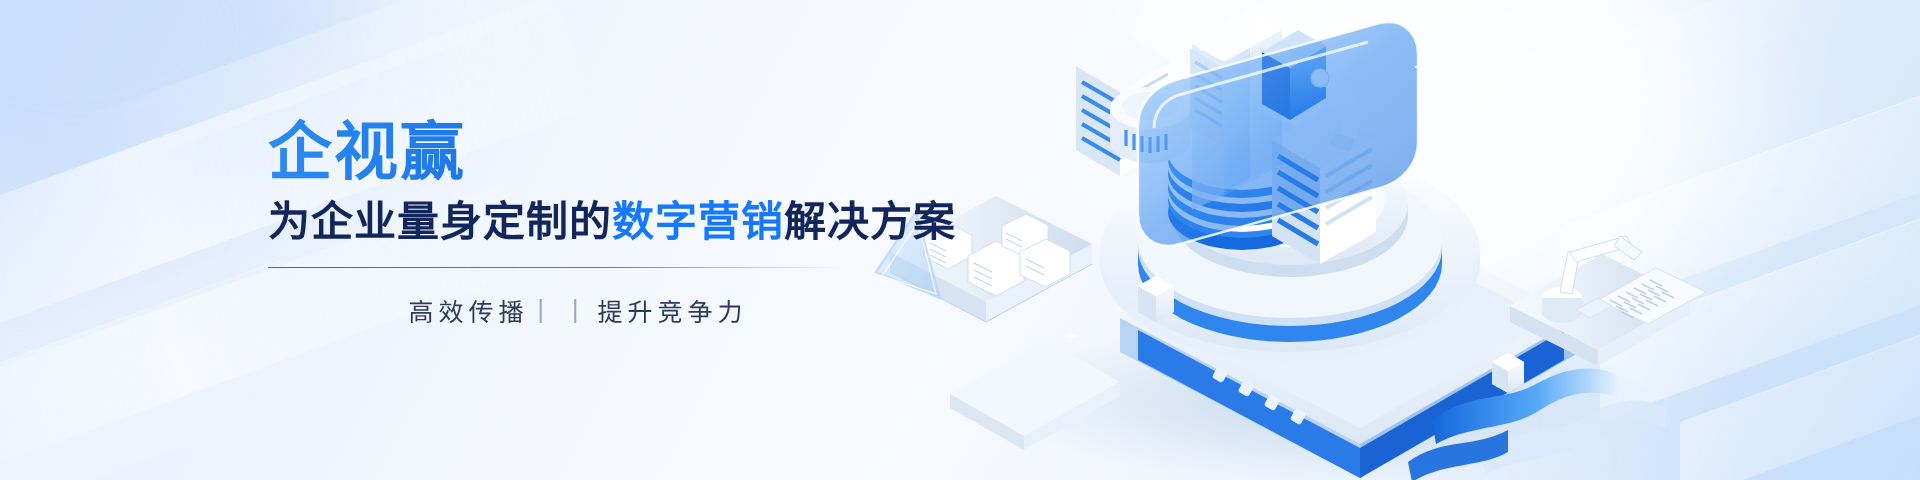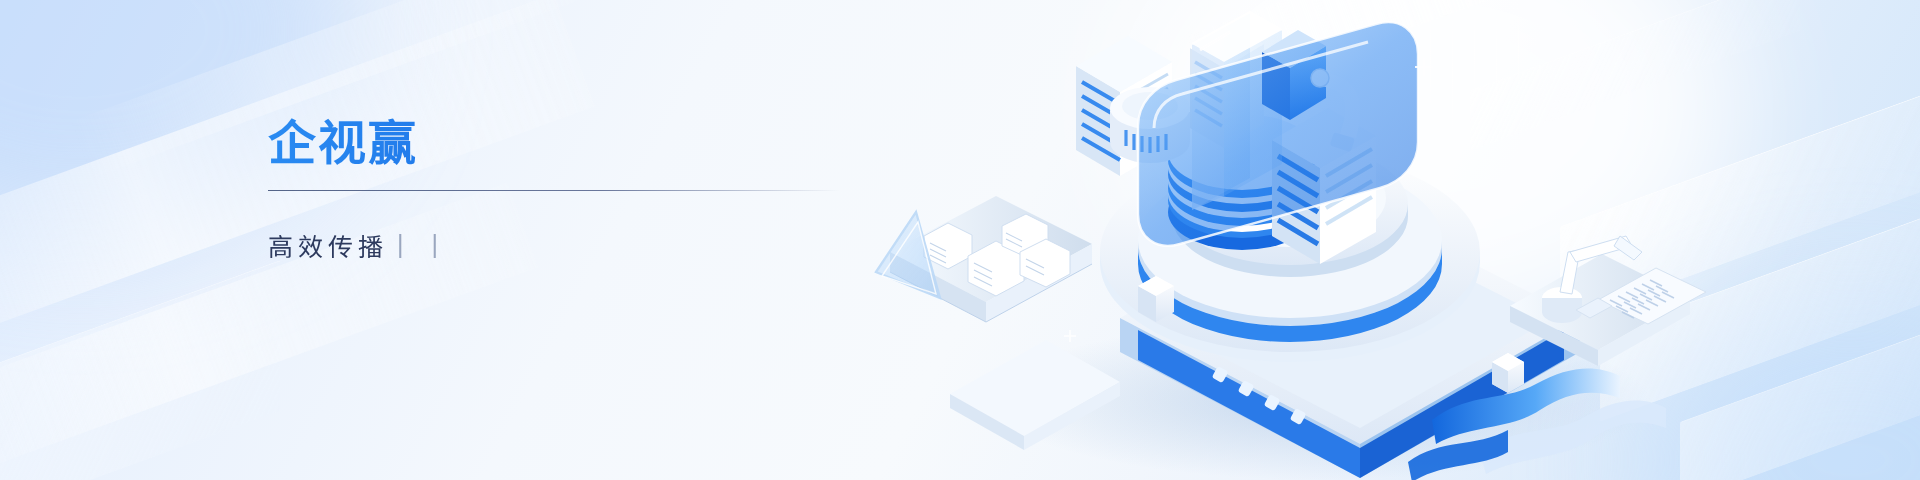--- a/index.html
+++ b/index.html
@@ -46,41 +46,42 @@
     position:absolute;border-radius:50%;
     filter:blur(60px);
   }
   .glow-a{left:1120px;top:-120px;width:620px;height:460px;background:rgba(255,255,255,.85);}
   .glow-b{left:-200px;top:-180px;width:560px;height:420px;background:rgba(186,214,250,.55);}
   .glow-c{left:1640px;top:300px;width:420px;height:320px;background:rgba(188,218,252,.5);}
 
   
   .copy{position:absolute;left:268px;top:118px;width:620px;}
   .brand{
-    font-size:48px;font-weight:700;line-height:1.08;letter-spacing:2px;
+    font-size:64px;font-weight:700;line-height:1.08;letter-spacing:2px;
     color:#1677ff;
     background:linear-gradient(96deg,#2a8bf2 0%,#1565e0 62%,#1558d6 100%);
     -webkit-background-clip:text;background-clip:text;
     -webkit-text-fill-color:transparent;color:transparent;
     margin:0 0 10px 0;
   }
   .headline{
     font-size:42px;font-weight:700;line-height:1.18;letter-spacing:1px;
     color:#12265c;margin:0;white-space:nowrap;
   }
   .headline .hl{color:#1677ff;}
   .rule{
     margin:20px 0 0 0;width:572px;height:1px;
     background:linear-gradient(90deg,#394b74 0%,#51608a 58%,rgba(120,140,180,0) 100%);
     opacity:.85;
   }
   .tagline{
-    margin-top:36px;display:flex;align-items:center;
+    margin-top:24px;display:flex;align-items:center;
     font-size:25px;letter-spacing:5px;color:#2d3a5e;font-weight:400;
     white-space:nowrap;
+    justify-content:center;
   }
   .tagline .sep{
     display:inline-block;margin:0 14px 0 9px;color:#9aa6bf;font-weight:300;
   }
 
   
   .art{position:absolute;left:820px;top:0;width:1100px;height:480px;}
   .art svg{display:block;width:100%;height:100%;}
 </style>
 </head>
@@ -337,21 +338,23 @@
 
       <g opacity=".9">
         <path d="M604 58 l0 18 M595 67 l18 0" stroke="#ffffff" stroke-width="2"></path>
         <path d="M250 330 l0 12 M244 336 l12 0" stroke="#ffffff" stroke-width="1.6"></path>
       </g>
     </svg>
   </div>
 
   <div class="copy">
     <h1 class="brand">企视赢</h1>
+    <h2 class="headline"><span>为企业量身定制的</span><span class="hl">数字营销</span><span>解决方案</span></h2>
     <div class="rule"></div>
     <div class="tagline">
       <span>高效传播</span>
       <span class="sep">|</span>
       <span class="sep">|</span>
+      <span>提升竞争力</span>
     </div>
   </div>
 
 </div>
 
 </body></html>

